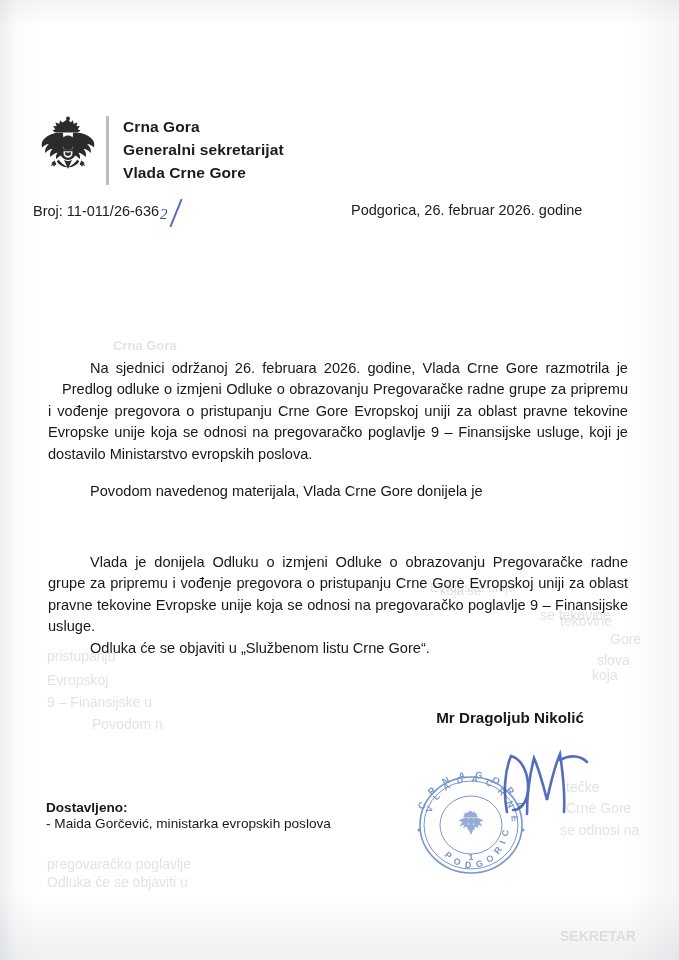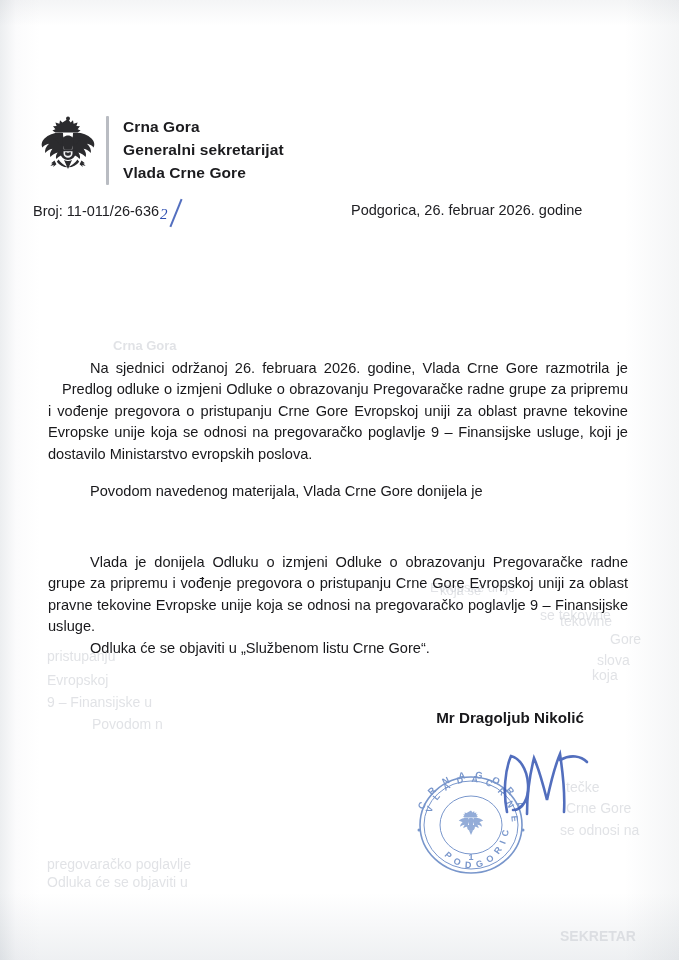--- a/index.html
+++ b/index.html
@@ -351,14 +351,18 @@
         <path d="M33 20 C40 19 47 21 51.5 25.5 C50 26 47 27 44 28 C47 31 49 34 49 37
                  C46 35 43 34 40 33.6 C42 36 43 38 42.4 40 C40 38 37 37 34 36.6z"></path>
         <path d="M28 20 c-3.4 0 -6 2.2 -6 5.6 0 3 1.6 5.4 2.4 8.6 h7.2 c.8 -3.2 2.4 -5.6 2.4 -8.6
                  0 -3.4 -2.6 -5.6 -6 -5.6z"></path>
         <path d="M20.5 34 h15 v3.2 a7.5 7.5 0 0 1 -15 0z"></path>
         <path d="M24 44 l4 9 4 -9z"></path>
       </g>
     </svg>
   </div>
 
+  <div class="dostavljeno">
+    <div class="dost-title">Dostavljeno:</div>
+    <div class="dost-item">- Maida Gorčević, ministarka evropskih poslova</div>
+  </div>
 
 </div>
 
 </body></html>

